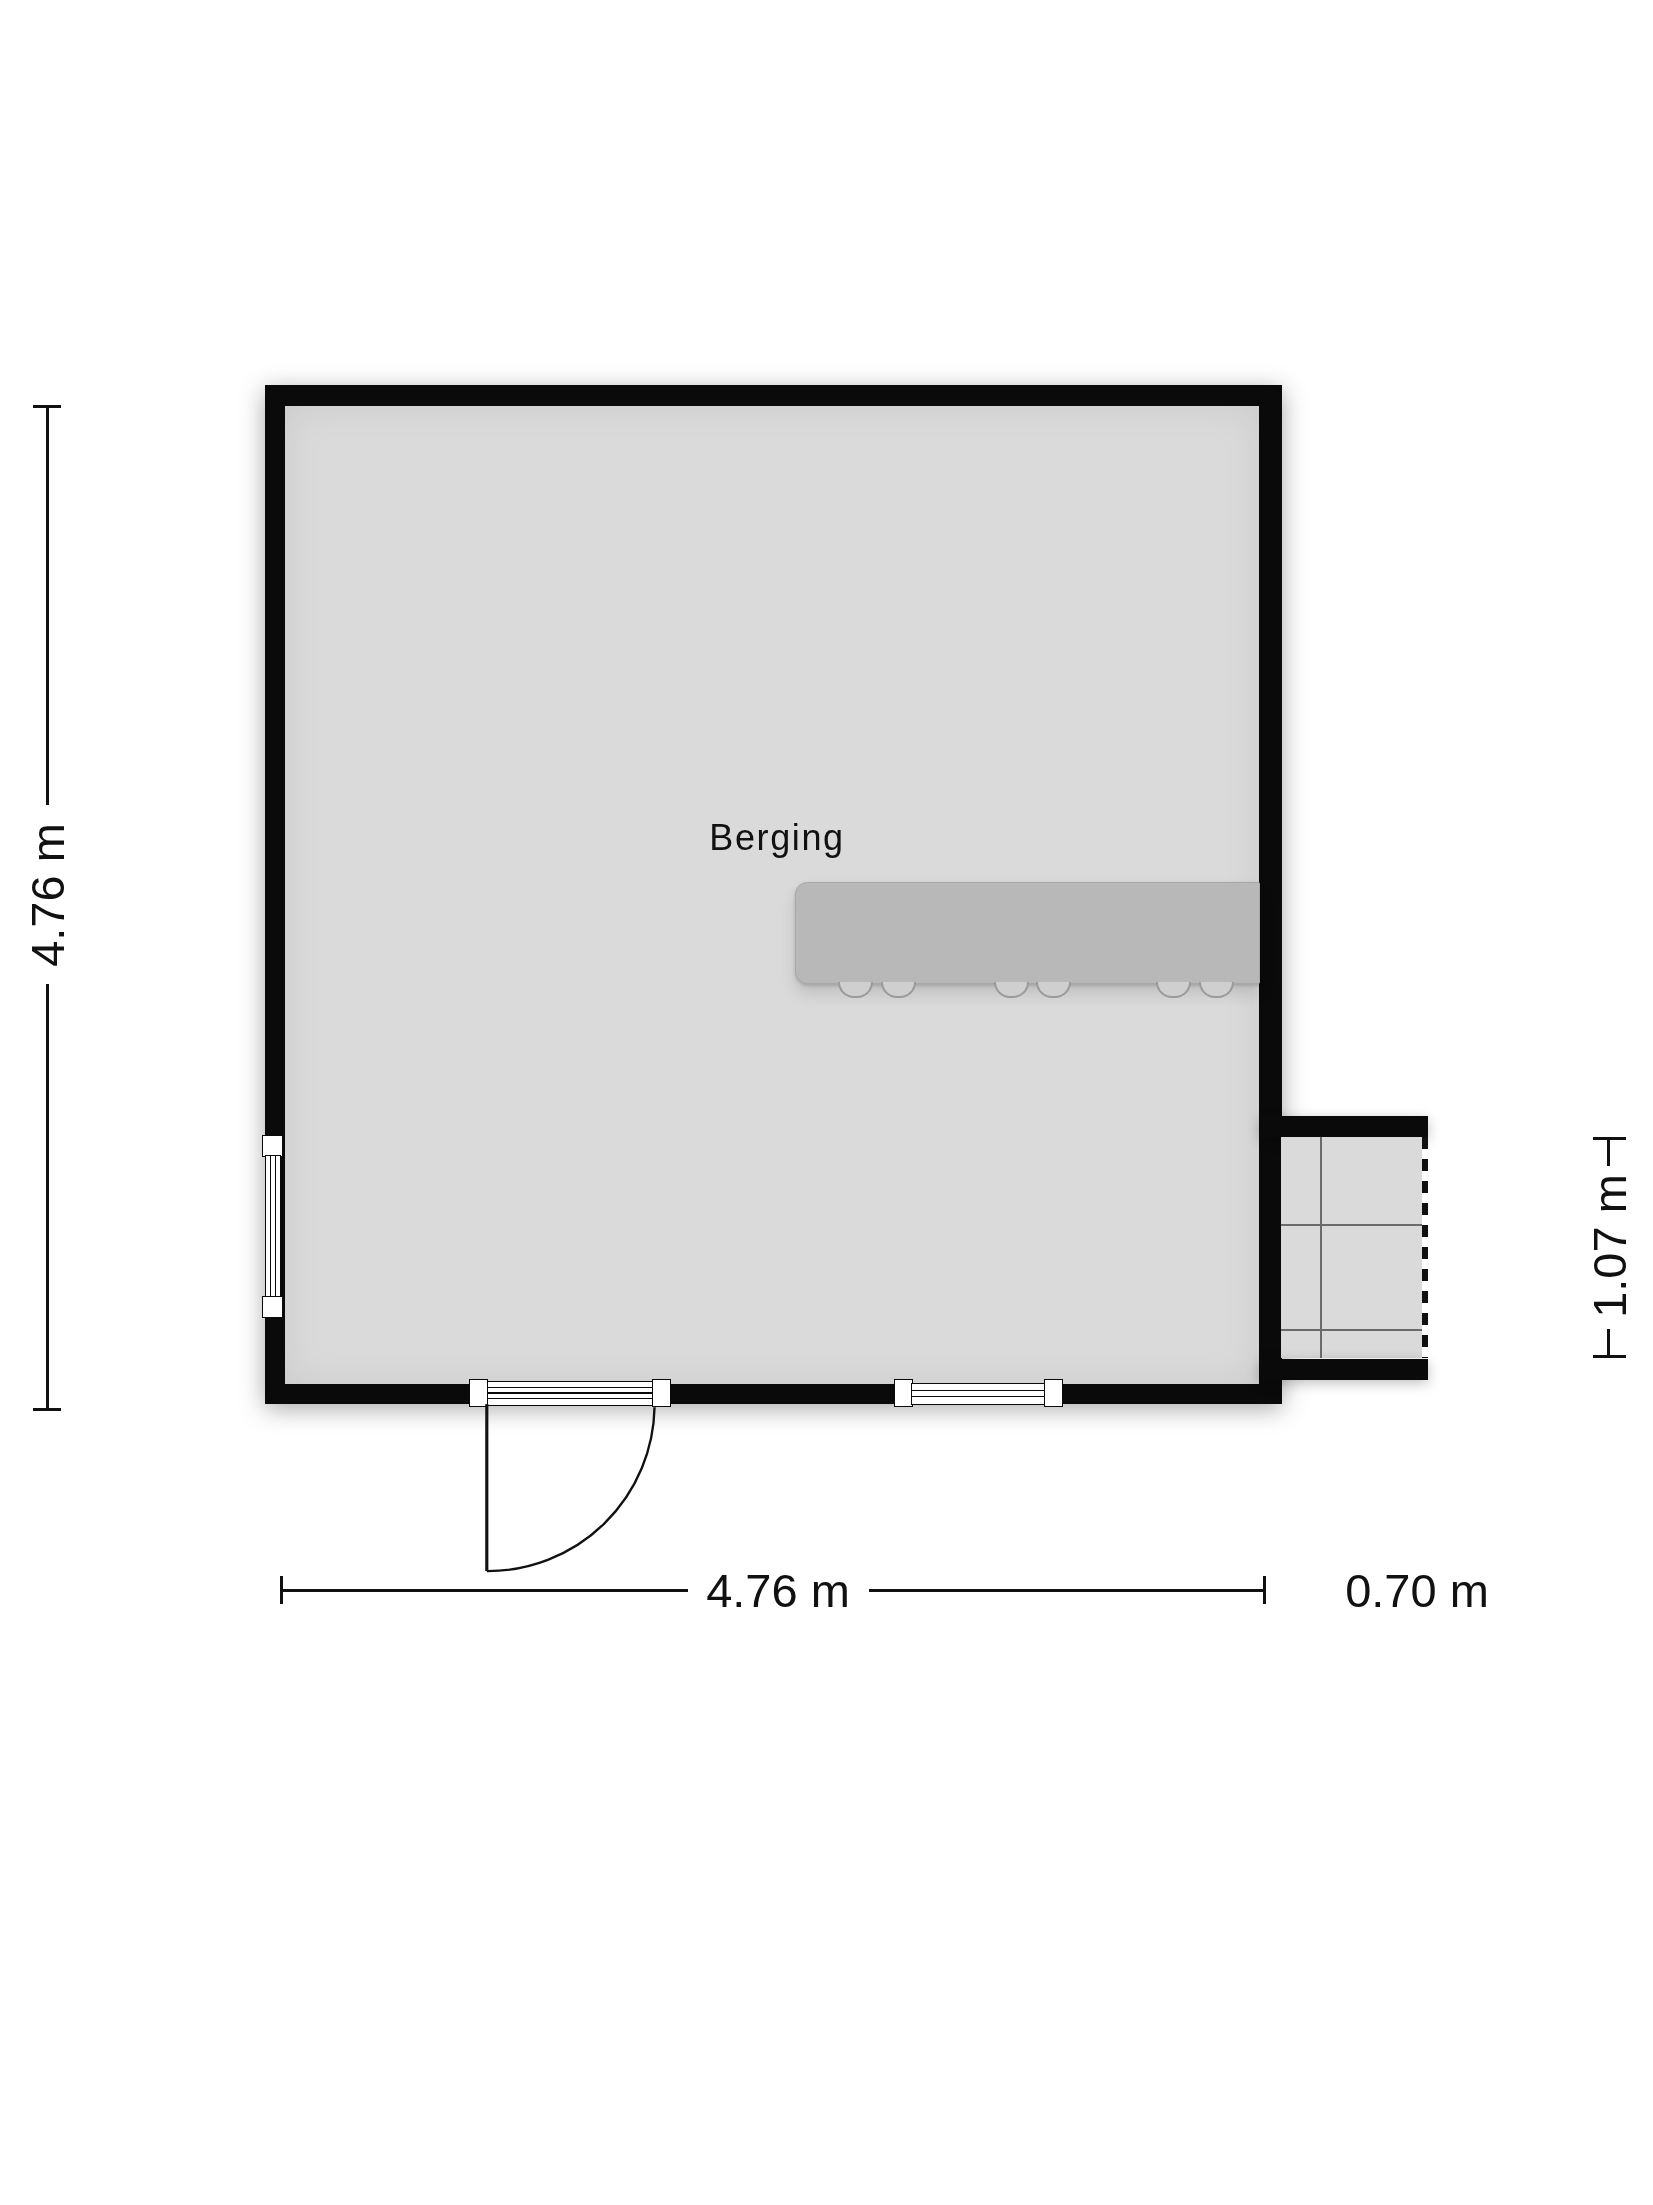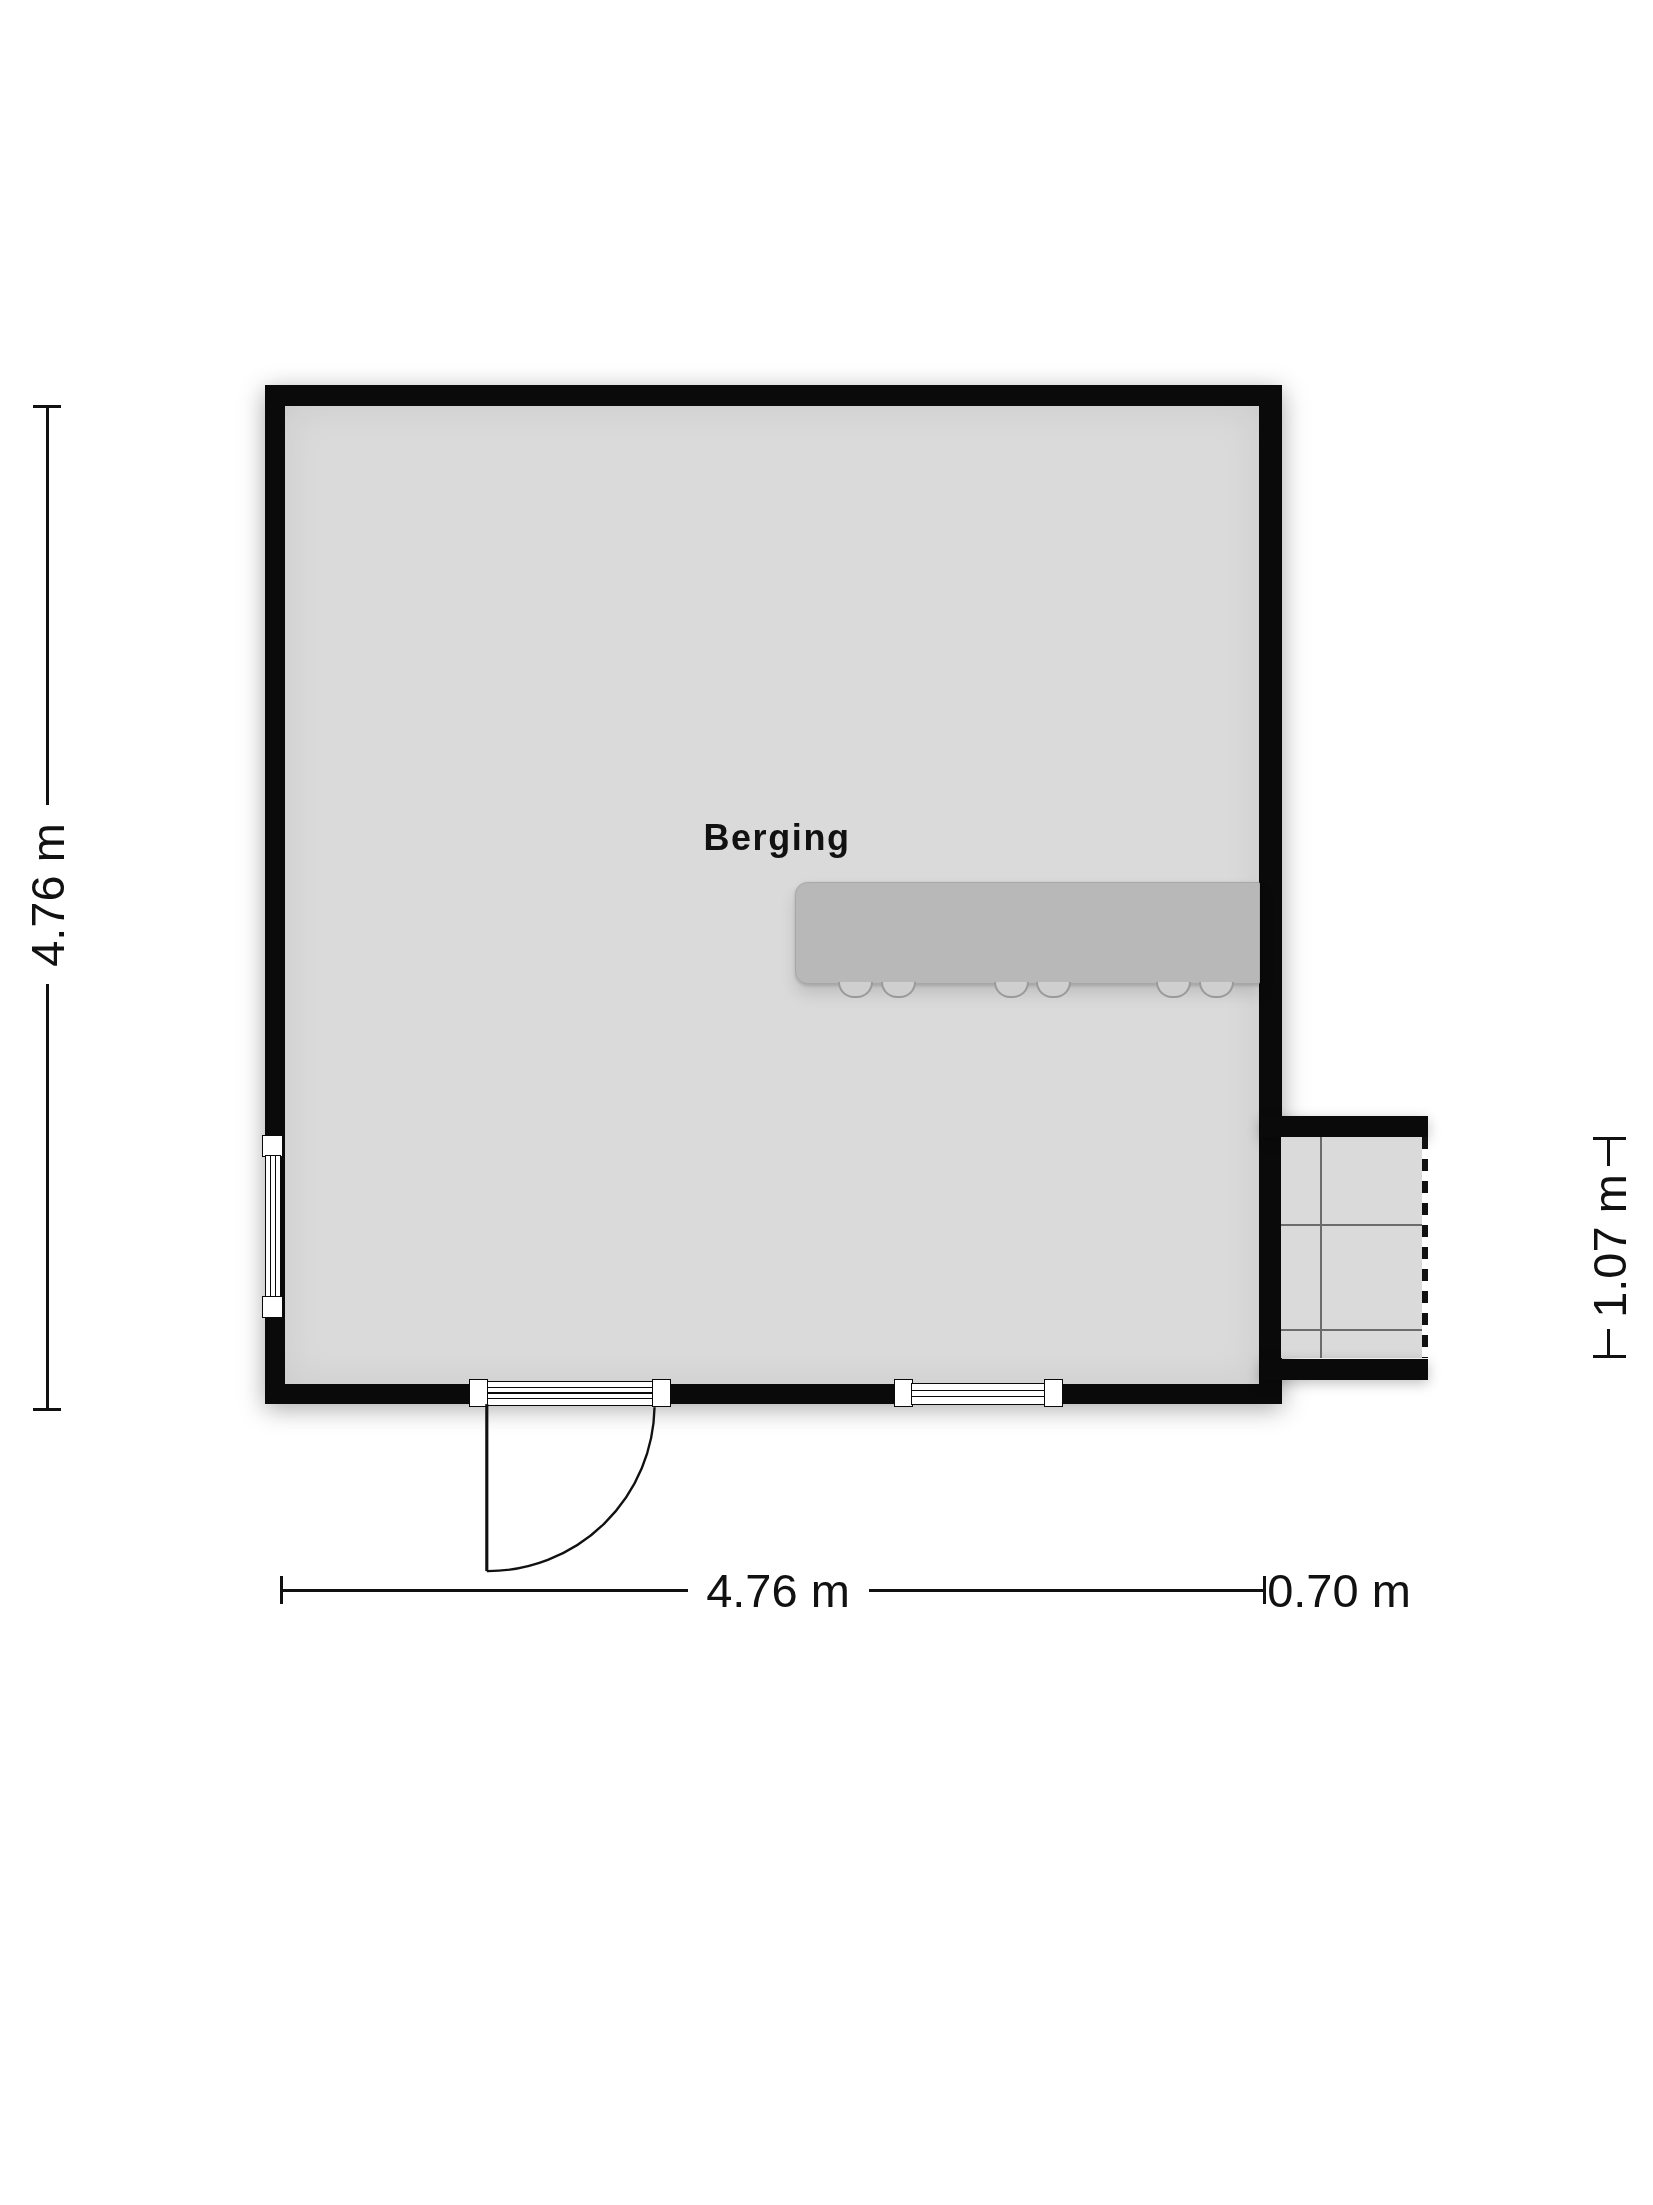--- a/index.html
+++ b/index.html
@@ -33,21 +33,21 @@
   
   .jamb{background:#fff;border:1.6px solid var(--wall);}
   .glaz{background:#fff;border:1.6px solid var(--wall);}
   .glaz-line-h{position:absolute;left:0;right:0;height:1.6px;background:var(--wall);}
   .glaz-line-v{position:absolute;top:0;bottom:0;width:1.6px;background:var(--wall);}
 
   
   .dim{background:var(--ink);}
   .dim-label{font-size:47px;white-space:nowrap;transform:translate(-50%,-50%);}
   .dim-label.rot{transform:translate(-50%,-50%) rotate(-90deg);}
-  .room-label{font-size:36px;letter-spacing:1.6px;white-space:nowrap;transform:translate(-50%,-50%);font-weight:bold;}
+  .room-label{font-size:36px;letter-spacing:1.6px;white-space:nowrap;transform:translate(-50%,-50%);}
 
   svg{position:absolute;left:0;top:0;pointer-events:none;}
 </style>
 </head>
 <body>
 
 <div id="canvas">
 
   <div class="abs building"></div>
   <div class="abs floor-main"></div>
@@ -101,21 +101,21 @@
   <div class="abs dim" style="left:46px;top:406px;width:3.2px;height:399px;"></div>
   <div class="abs dim-label rot" style="left:47px;top:895px;">4.76 m</div>
   <div class="abs dim" style="left:46px;top:984px;width:3.2px;height:425px;"></div>
   <div class="abs dim" style="left:33px;top:1408px;width:28px;height:3.2px;"></div>
 
   <div class="abs dim" style="left:280px;top:1576px;width:3.2px;height:28px;"></div>
   <div class="abs dim" style="left:282px;top:1589px;width:406px;height:3.2px;"></div>
   <div class="abs dim-label" style="left:778px;top:1590px;">4.76 m</div>
   <div class="abs dim" style="left:869px;top:1589px;width:395px;height:3.2px;"></div>
   <div class="abs dim" style="left:1263px;top:1576px;width:3.2px;height:28px;"></div>
-  <div class="abs dim-label" style="left:1339px;top:1590px;text-align:center;">0.70 m</div>
+  <div class="abs dim-label" style="left:1417px;top:1590px;text-align:center;">0.70 m</div>
 
   <div class="abs dim" style="left:1593px;top:1137px;width:33px;height:3.2px;"></div>
   <div class="abs dim" style="left:1607px;top:1138px;width:3.2px;height:28px;"></div>
   <div class="abs dim-label rot" style="left:1609px;top:1246px;">1.07 m</div>
   <div class="abs dim" style="left:1607px;top:1329px;width:3.2px;height:27px;"></div>
   <div class="abs dim" style="left:1593px;top:1355px;width:33px;height:3.2px;"></div>
 
 </div>
 
 

